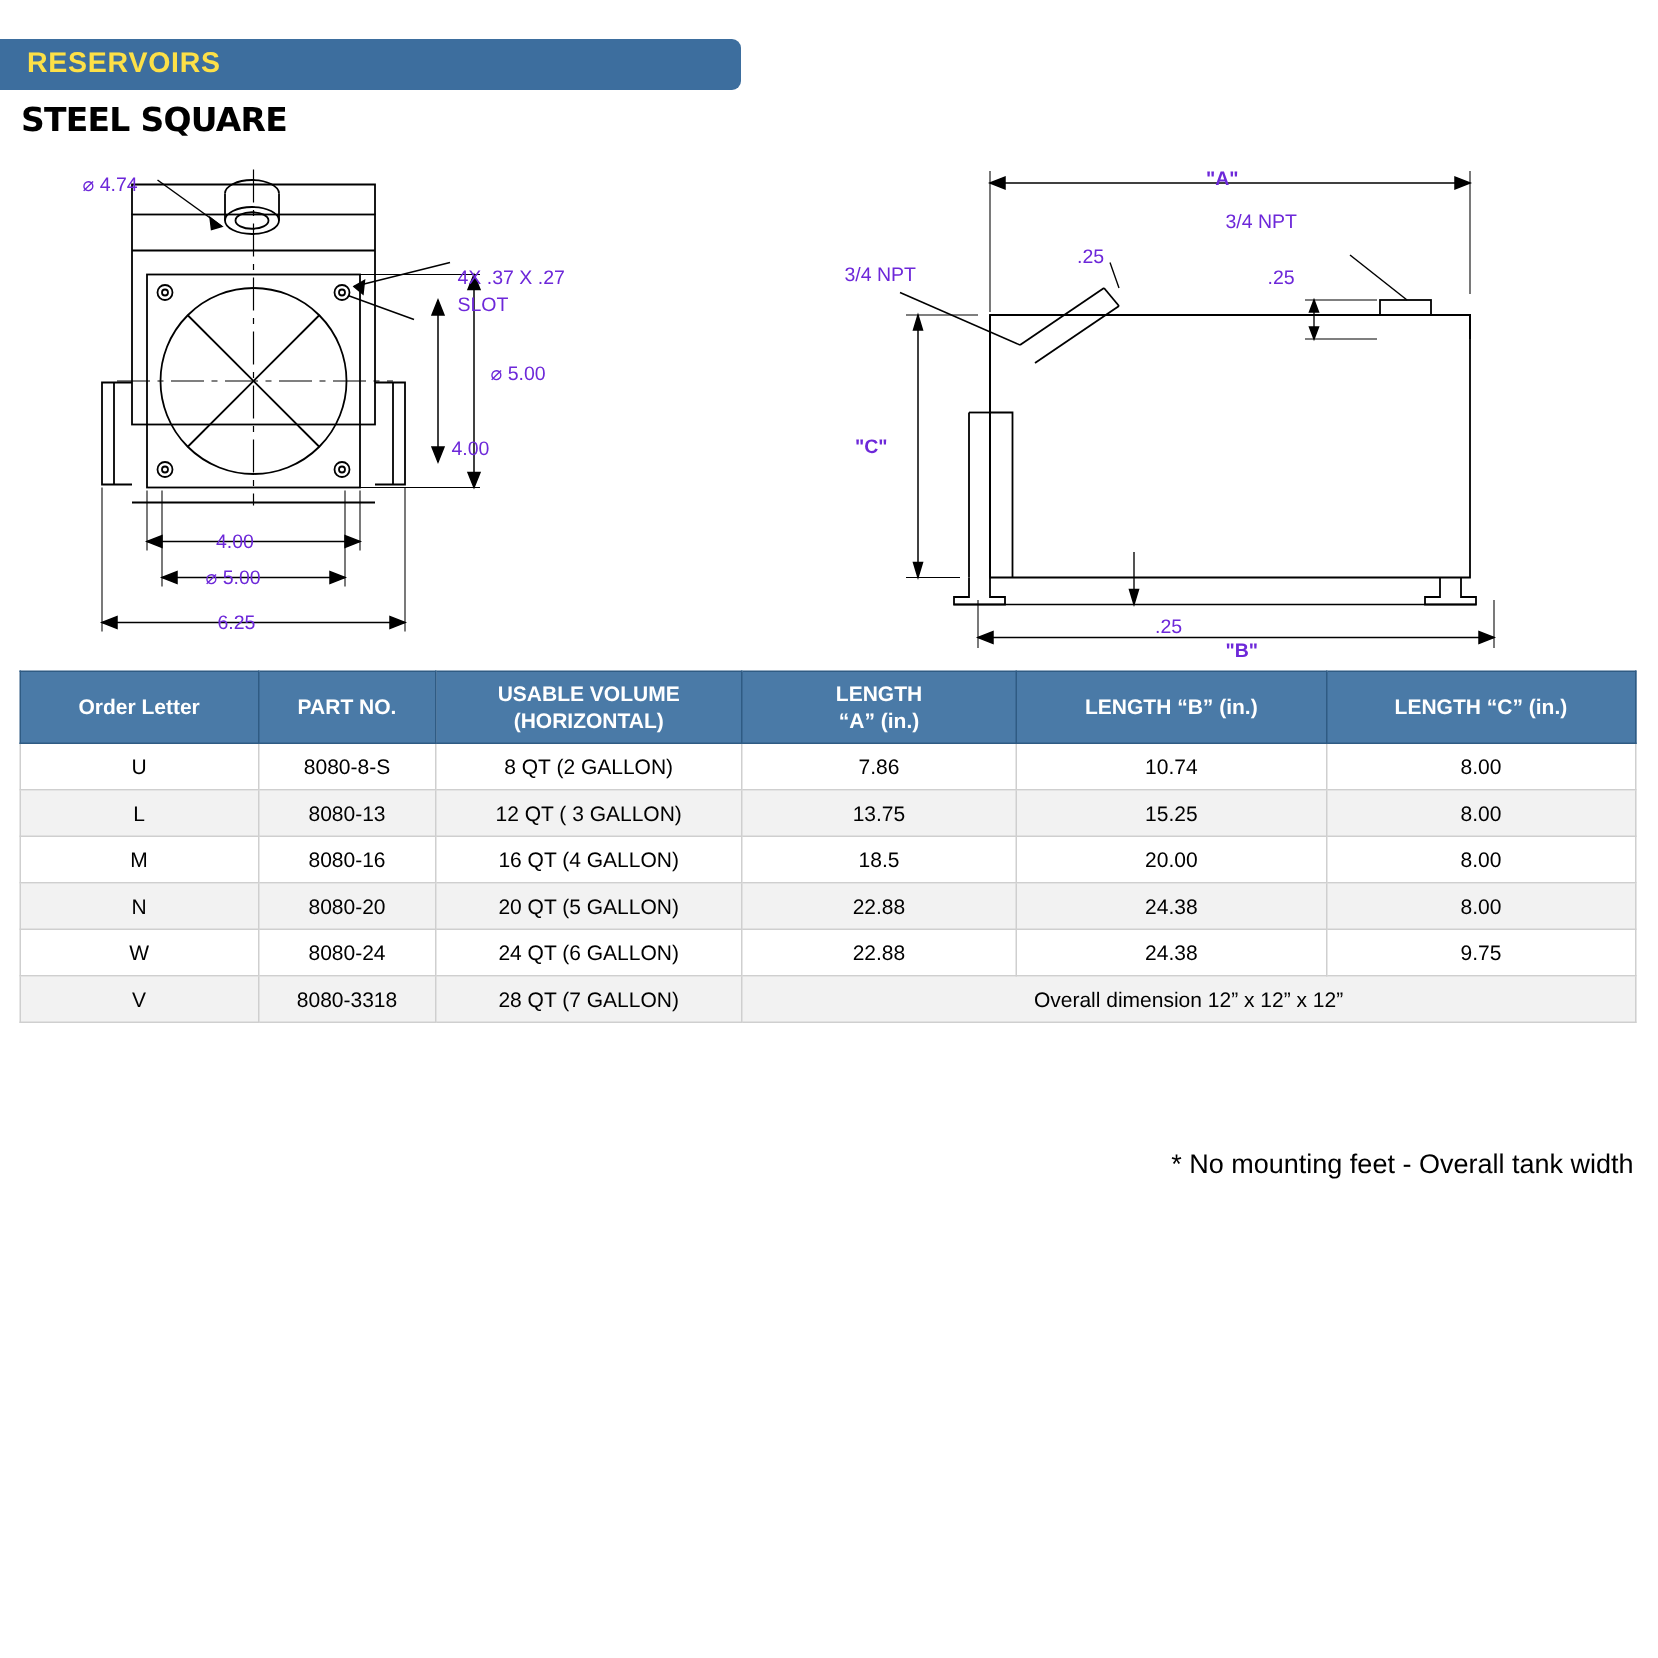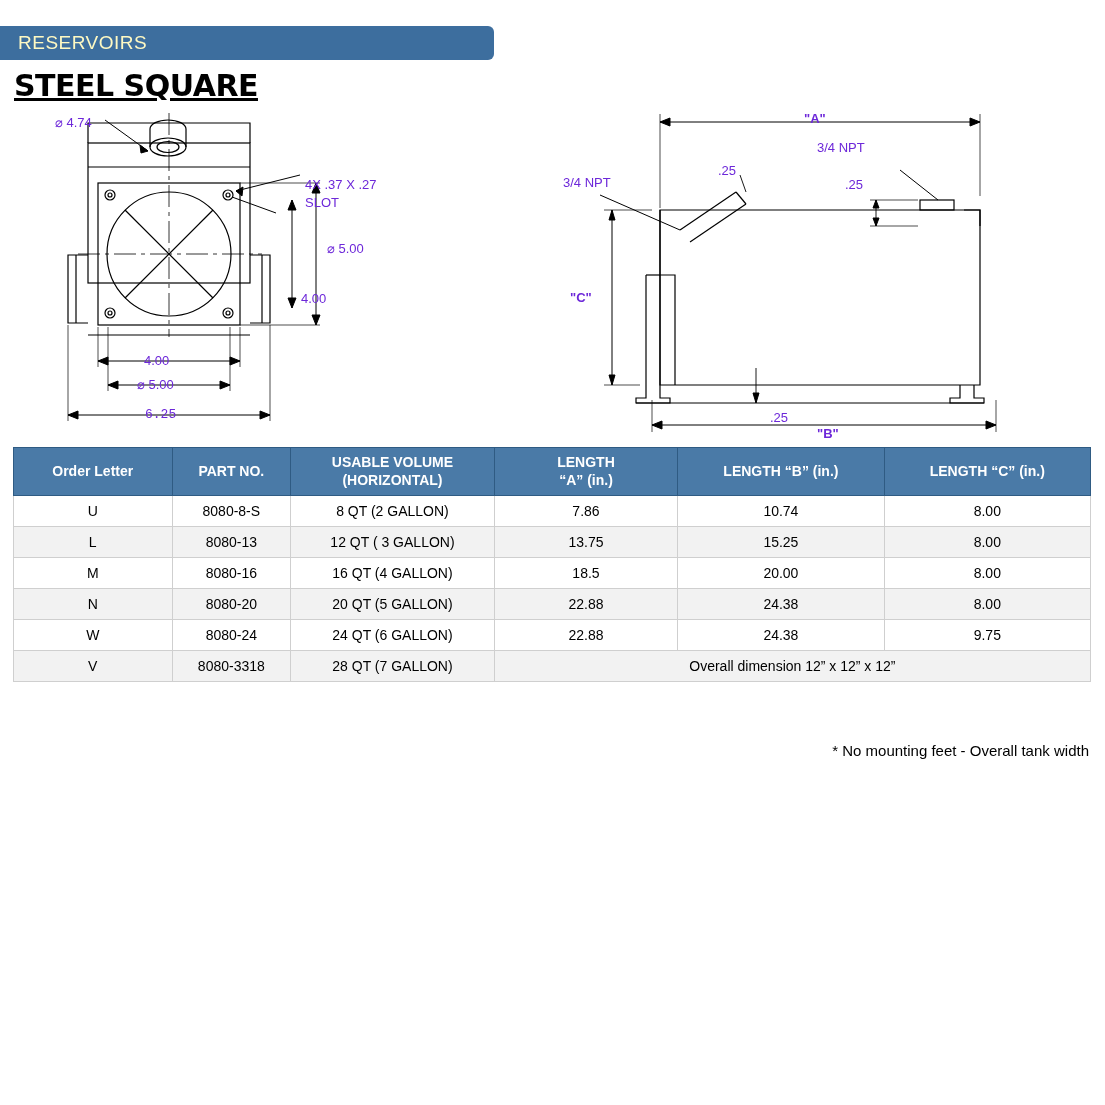--- a/index.html
+++ b/index.html
@@ -24,34 +24,33 @@
     width: 494px;
     height: 34px;
     background: #3d6e9e;
     border-top-right-radius: 6px;
     border-bottom-right-radius: 6px;
   }
   .header-tab-label {
     position: absolute;
     left: 18px;
     top: 6px;
-    color: #fef9c3;
+    color: #fde047;
     font-size: 19px;
-    font-weight: normal;
+    font-weight: bold;
     letter-spacing: 0.5px;
   }
   .page-title {
     position: absolute;
     left: 14px;
     top: 68px;
-    font-size: 30px;
+    font-size: 22px;
     font-weight: bold;
     letter-spacing: -0.5px;
     font-family: "DejaVu Sans", sans-serif;
-    text-decoration: underline;
   }
 
   
   .drawing {
     position: absolute;
   }
   #drawing-front { left: 20px; top: 105px; }
   #drawing-side  { left: 540px; top: 100px; }
 
   .dim-label {
@@ -87,22 +86,22 @@
     text-align: center;
     vertical-align: middle;
     background: #ffffff;
   }
   .spec-table tr.alt td {
     background: #f2f2f2;
   }
   .footnote {
     position: absolute;
     right: 16px;
-    top: 742px;
-    font-size: 15px;
+    top: 766px;
+    font-size: 18px;
   }
 </style>
 </head>
 <body>
 
 <div class="header-tab">
   <div class="header-tab-label">RESERVOIRS</div>
 </div>
 <div class="page-title">STEEL SQUARE</div>
 
@@ -185,21 +184,21 @@
     </g>
   </svg>
 
   <div class="dim-label" style="left:35px; top:10px;">⌀ 4.74</div>
   <div class="dim-label" style="left:285px; top:72px;">4X .37 X .27</div>
   <div class="dim-label" style="left:285px; top:90px;">SLOT</div>
   <div class="dim-label" style="left:307px; top:136px;">⌀ 5.00</div>
   <div class="dim-label" style="left:281px; top:186px;">4.00</div>
   <div class="dim-label" style="left:124px; top:248px;">4.00</div>
   <div class="dim-label" style="left:117px; top:272px;">⌀ 5.00</div>
-  <div class="dim-label" style="left:125px; top:302px;font-family:Liberation Mono, monospace;">6.25</div>
+  <div class="dim-label" style="left:125px; top:302px;">6.25</div>
 </div>
 
 <div class="drawing" id="drawing-side">
   <svg width="540" height="350" viewBox="0 0 540 350" xmlns="http://www.w3.org/2000/svg">
     <g fill="none" stroke="#000" stroke-width="1.2">
 
       <path d="M120 110 L440 110 L440 285 L120 285 Z"></path>
 
       <path d="M424 110 L440 110 L440 126"></path>
 

